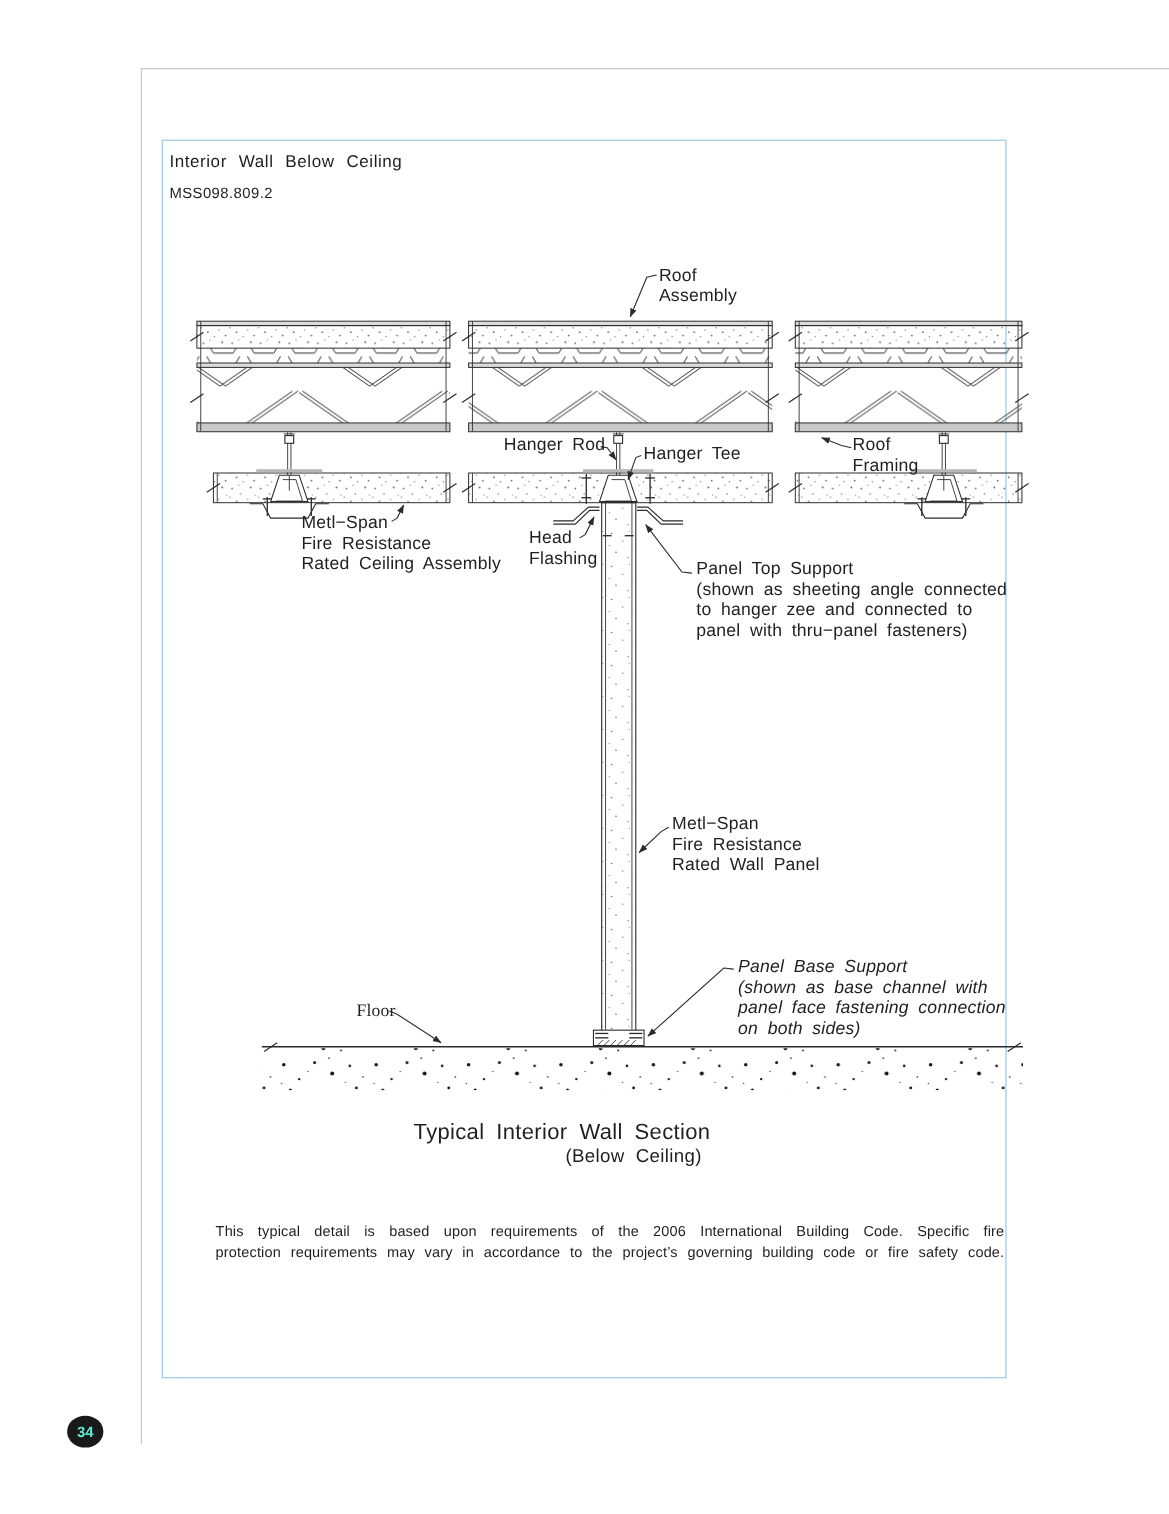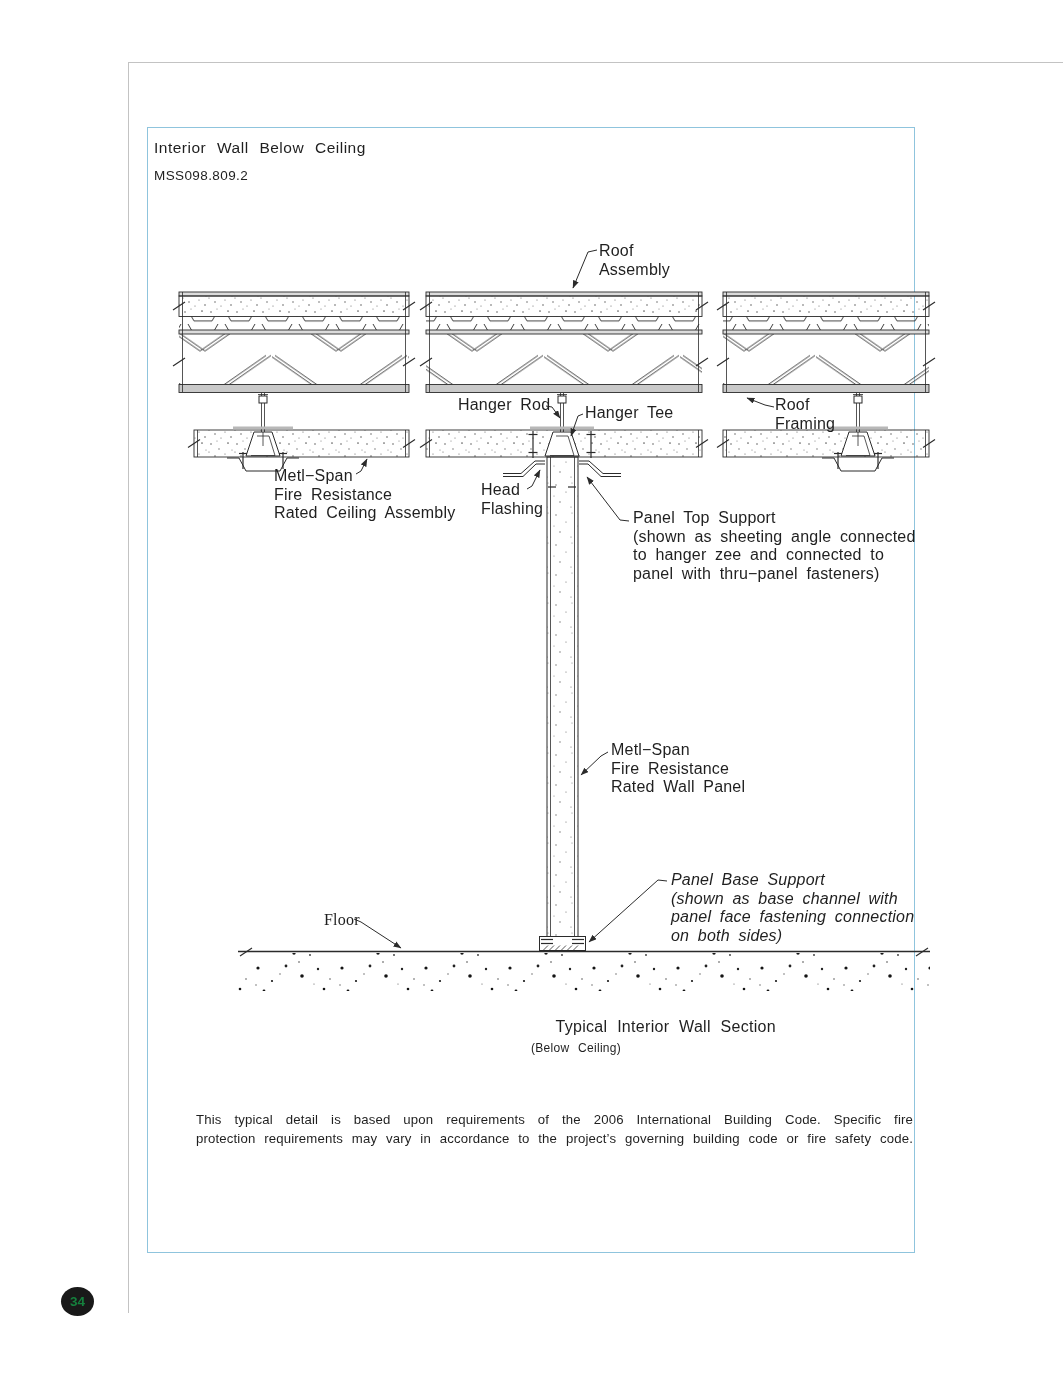--- a/index.html
+++ b/index.html
@@ -5,26 +5,26 @@
   html,body{margin:0;padding:0;background:#ffffff;}
   #page{position:relative;width:1063px;height:1376px;background:#ffffff;overflow:hidden;
         font-family:"Liberation Sans",sans-serif;color:#1f1f1f;}
   .pborder-v{position:absolute;left:128px;top:62px;width:1px;height:1251px;background:#c3c3c3;}
   .pborder-h{position:absolute;left:128px;top:62px;width:935px;height:1px;background:#c3c3c3;}
   .frame{position:absolute;left:147px;top:127px;width:766px;height:1124px;border:1px solid #8fc4dd;}
   svg{position:absolute;left:0;top:0;}
   .lbl{position:absolute;font-size:16px;line-height:18.5px;letter-spacing:.2px;word-spacing:4px;white-space:nowrap;}
   .title{position:absolute;left:154px;top:139px;font-size:15.5px;letter-spacing:.5px;word-spacing:6px;white-space:nowrap;}
   .ref{position:absolute;left:154px;top:168px;font-size:13.5px;letter-spacing:.4px;white-space:nowrap;}
-  .cap1{position:absolute;left:376px;top:1018px;width:400px;text-align:right;font-size:16px;word-spacing:5px;letter-spacing:.3px;}
-  .cap2{position:absolute;left:376px;top:1041px;width:400px;text-align:center;font-size:12px;word-spacing:5px;letter-spacing:.3px;}
+  .cap1{position:absolute;left:376px;top:1018px;width:400px;text-align:left;font-size:20px;word-spacing:5px;letter-spacing:.3px;}
+  .cap2{position:absolute;left:376px;top:1041px;width:400px;text-align:center;font-size:17px;word-spacing:5px;letter-spacing:.3px;}
   .noteline{position:absolute;left:196px;width:717px;font-size:13.2px;letter-spacing:.15px;word-spacing:3px;
             text-align:justify;text-align-last:justify;line-height:19px;}
   .badge{position:absolute;left:61px;top:1287px;width:33px;height:29px;border-radius:50%;background:#191919;
-         color:#15803d;font-size:13.5px;font-weight:bold;display:flex;align-items:center;justify-content:center;}
+         color:#5eead4;font-size:13.5px;font-weight:bold;display:flex;align-items:center;justify-content:center;}
   
   .gbar{fill:#dcdcdc;stroke:#2b2b2b;stroke-width:.9;}
   .conc{fill:url(#stip);stroke:#2b2b2b;stroke-width:.9;}
   .deckr{fill:url(#deck);stroke:none;}
   .webr{fill:url(#web);stroke:none;}
   .chord{fill:#c9c9c9;stroke:#2b2b2b;stroke-width:.9;}
   .thin{stroke:#2b2b2b;stroke-width:.8;fill:none;}
   .med{stroke:#2b2b2b;stroke-width:1.2;fill:none;}
   .wfill{fill:#ffffff;stroke:#2b2b2b;stroke-width:1;}
   .nofill{fill:none;stroke:#2b2b2b;stroke-width:1;}

